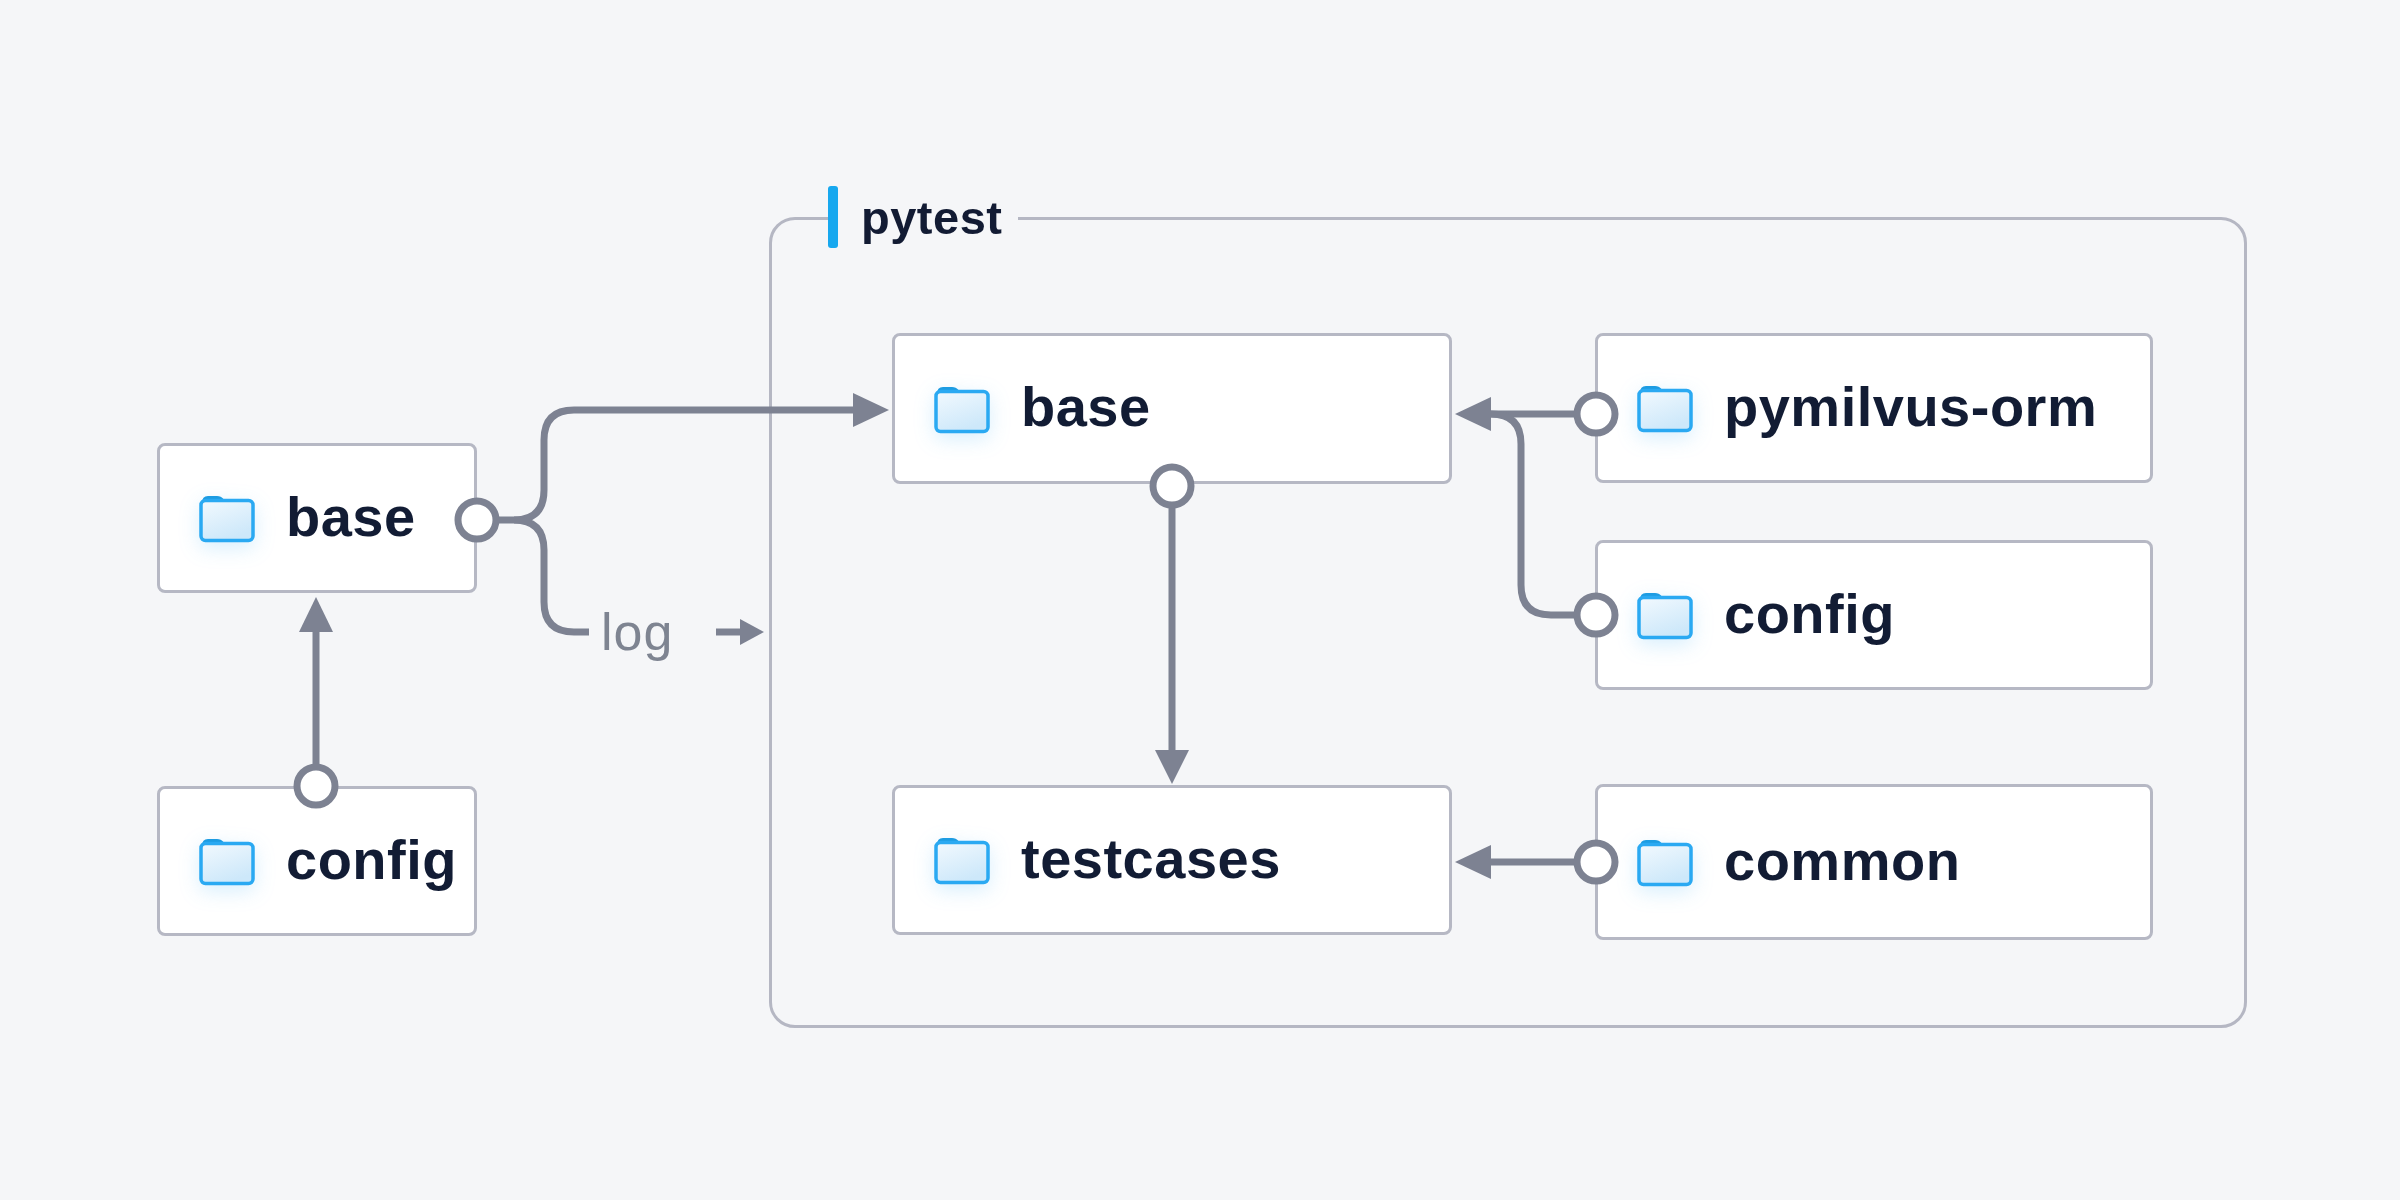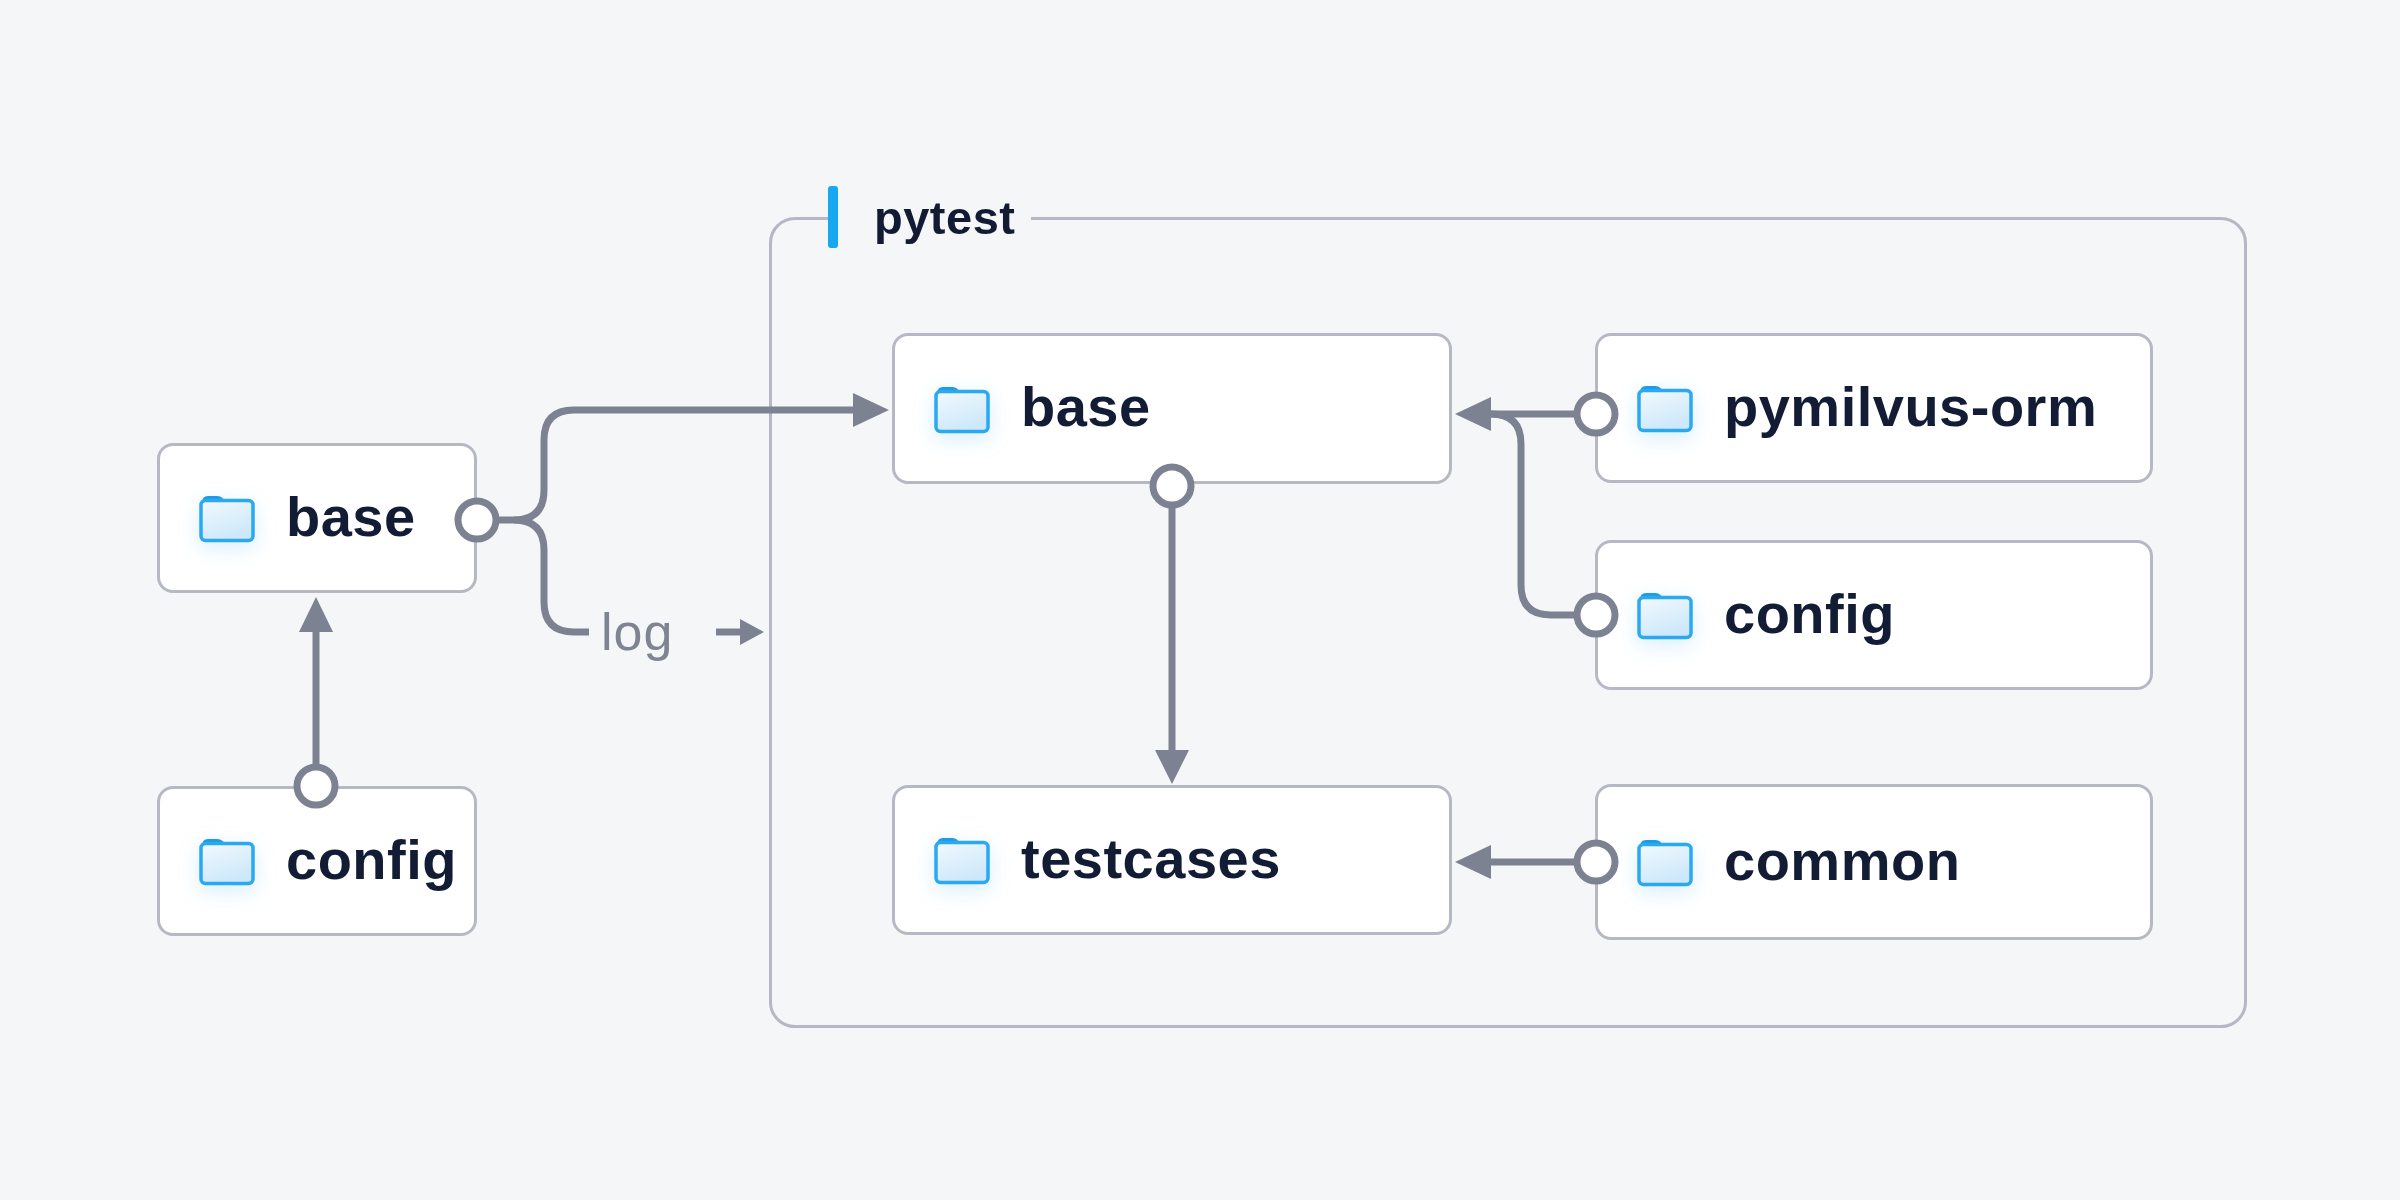--- a/index.html
+++ b/index.html
@@ -27,21 +27,21 @@
     box-sizing: border-box;
     z-index: 1;
   }
   .group-label {
     position: absolute;
     left: 828px;
     top: 186px;
     height: 62px;
     display: flex;
     align-items: center;
-    gap: 36px;
+    gap: 23px;
     padding-right: 16px;
     background: #f5f6f8;
     z-index: 3;
   }
   .group-label .accent-bar {
     width: 10px;
     height: 62px;
     border-radius: 3px;
     background: #17a8ef;
     flex: 0 0 auto;
@@ -50,21 +50,21 @@
     font-size: 47px;
     font-weight: 700;
     color: #121b33;
     letter-spacing: 0.5px;
     white-space: nowrap;
   }
   .node {
     position: absolute;
     background: #ffffff;
     border: 3px solid #b6b8c4;
-    border-radius: 16px;
+    border-radius: 8px;
     box-sizing: border-box;
     display: flex;
     align-items: center;
     padding-left: 36px;
     gap: 28px;
     z-index: 2;
   }
   .node .label {
     font-size: 56px;
     font-weight: 700;

